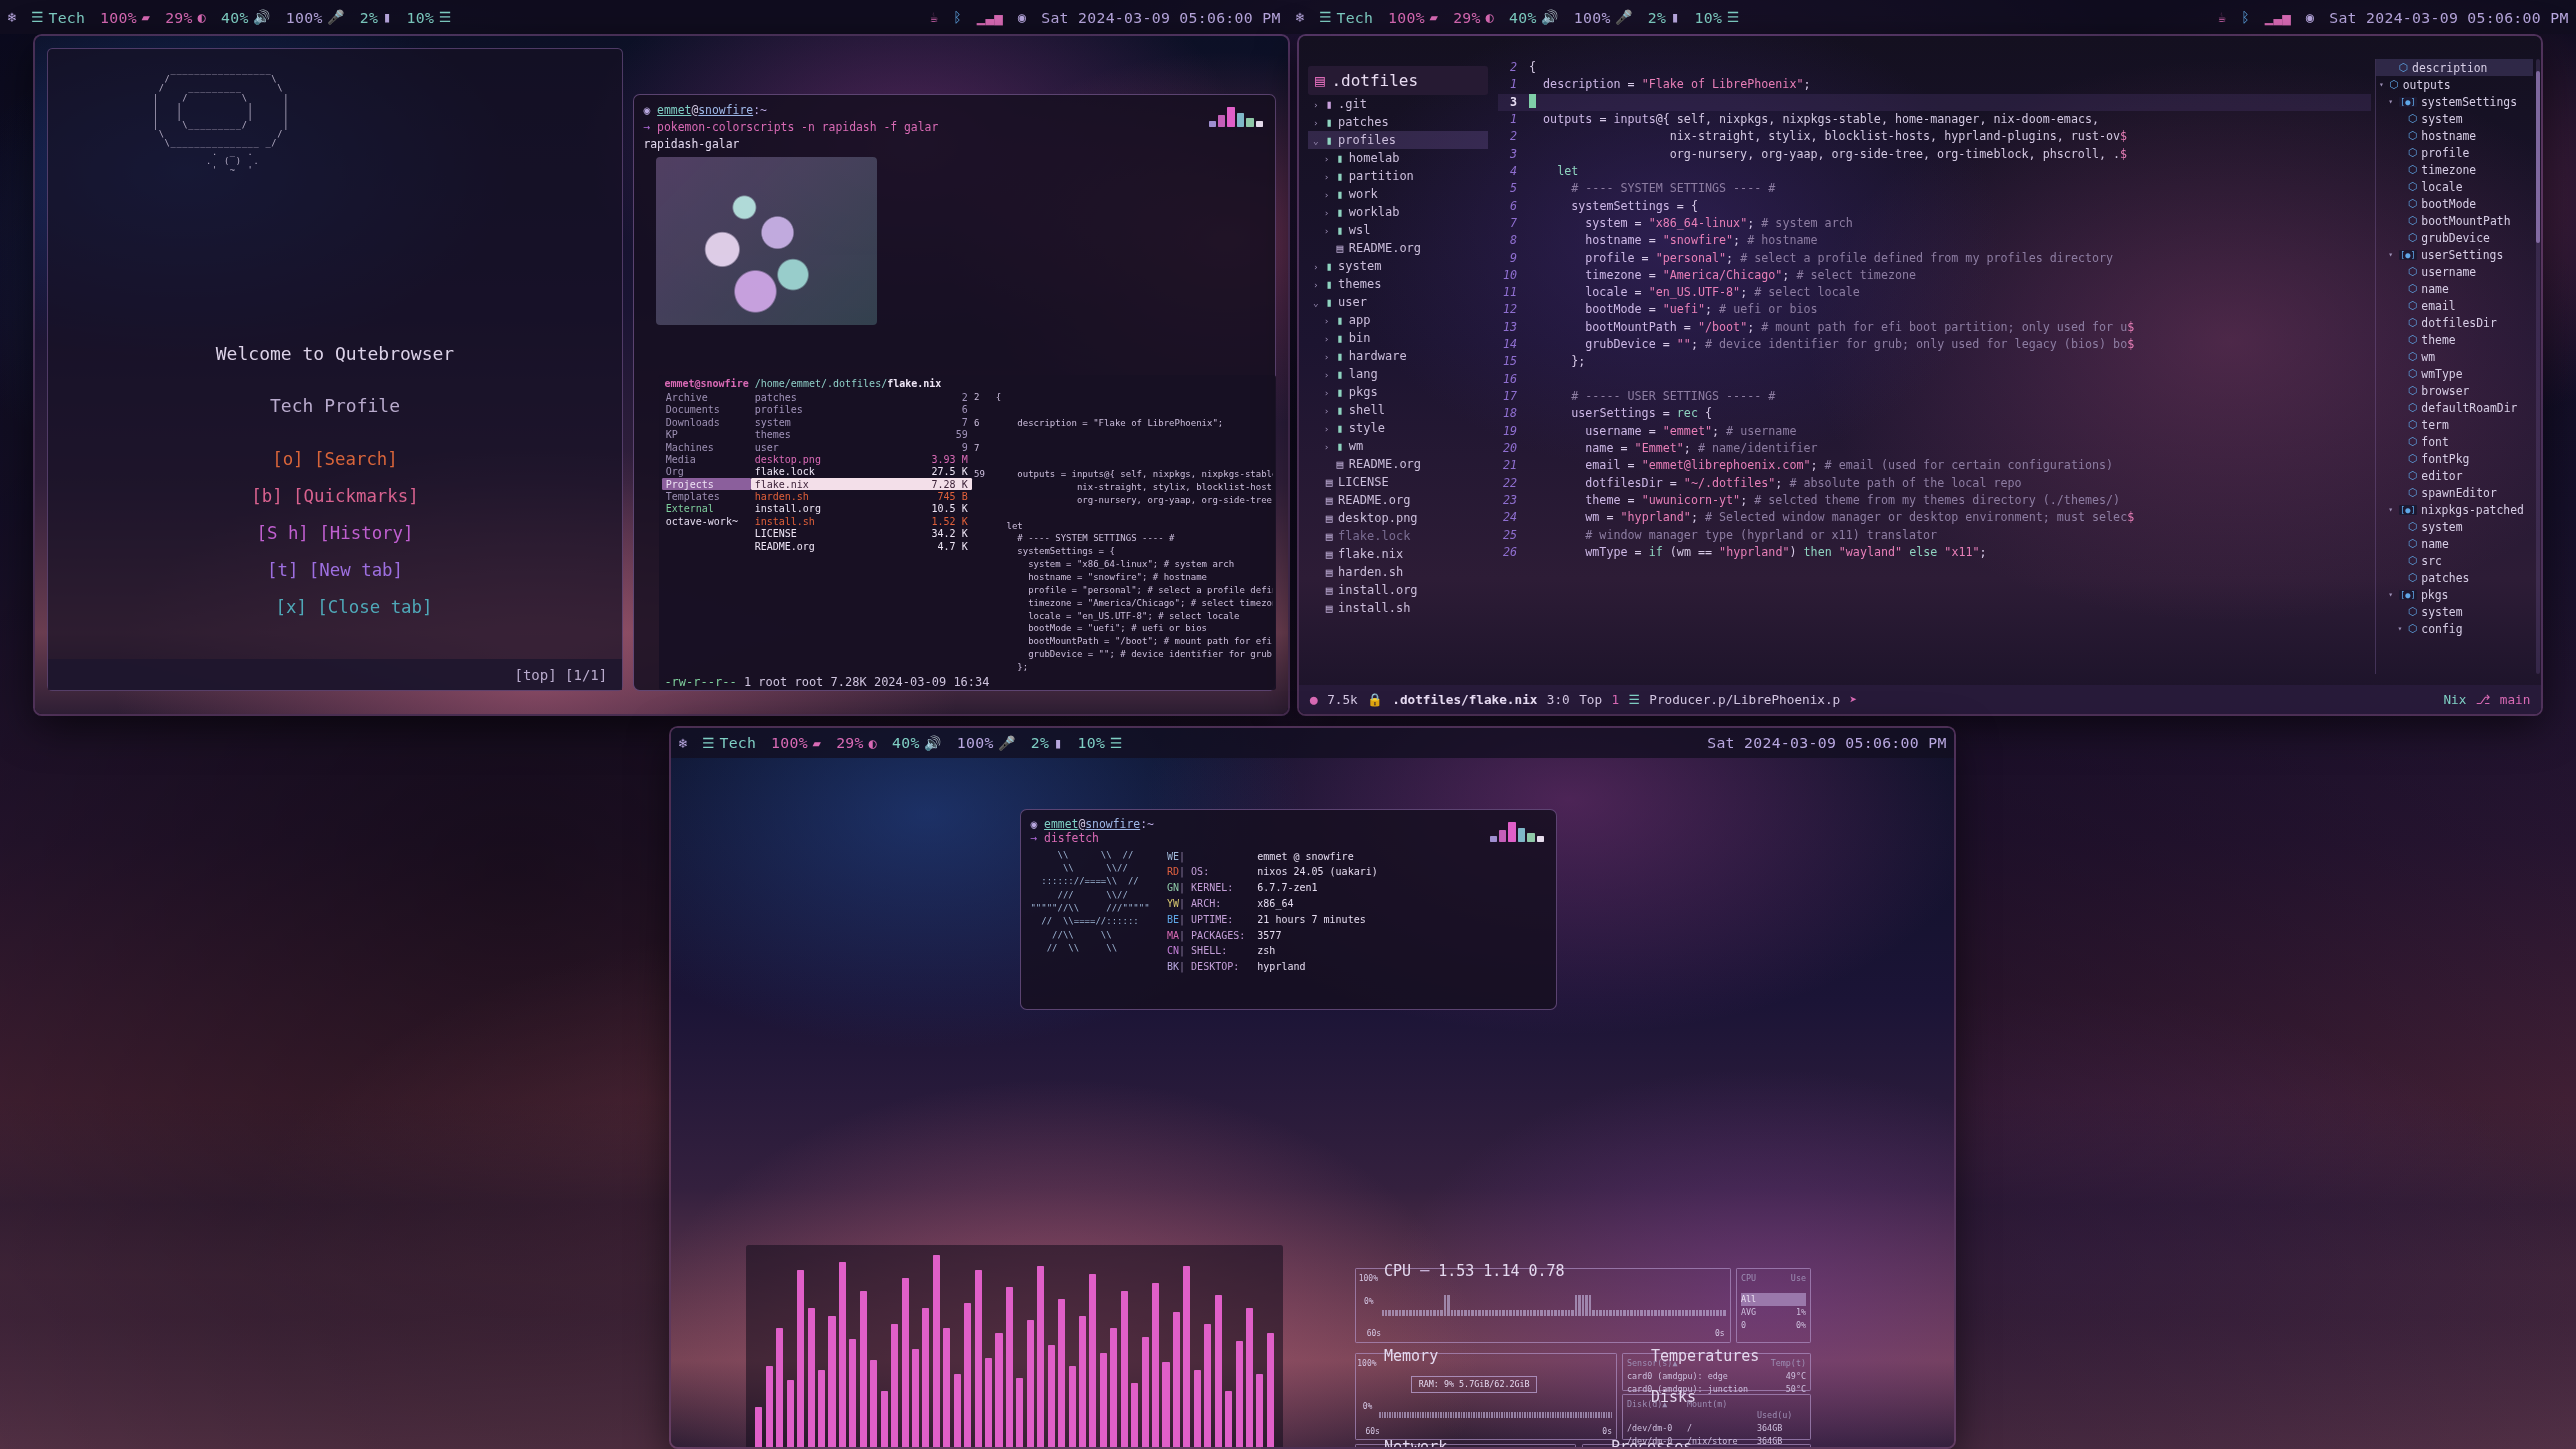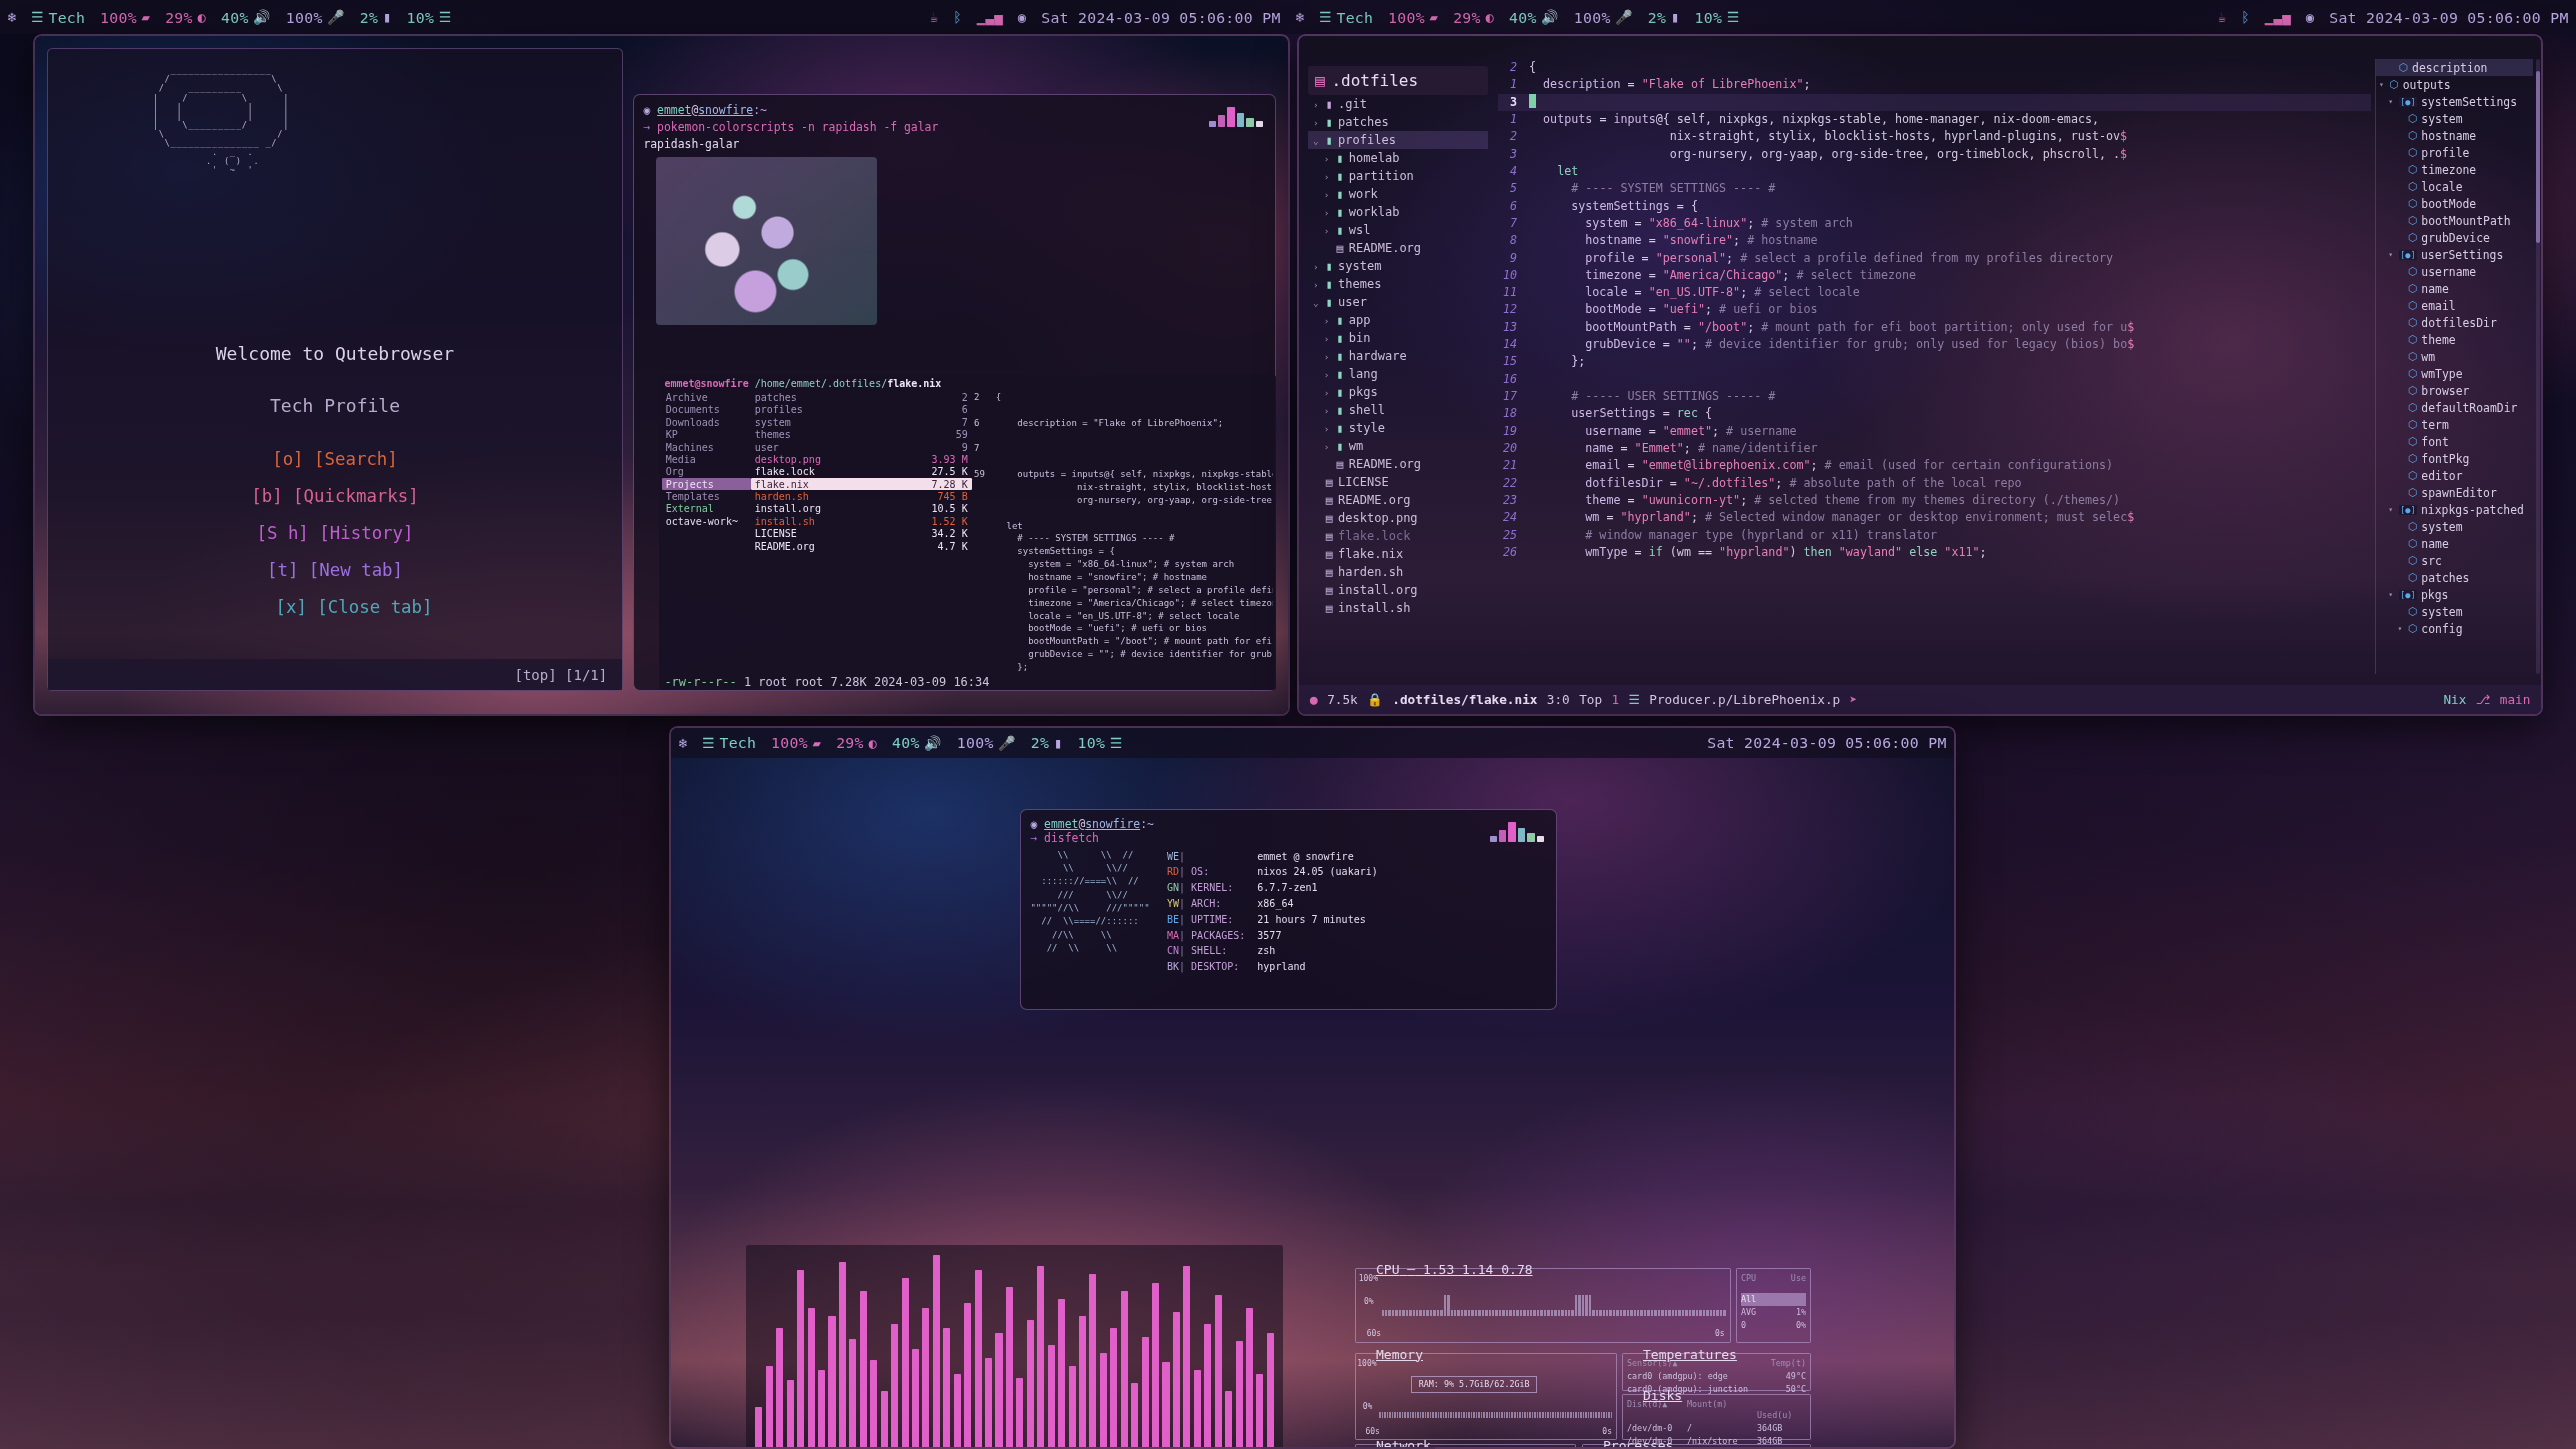--- a/index.html
+++ b/index.html
@@ -170,21 +170,21 @@
   .ffinfo .c{font-size:10px;}
   .ffk{color:#c49fd8;}
   .ffv{color:#e5dcf0;}
 
   .cava{position:absolute;left:75px;top:517px;width:537px;height:215px;
         background:rgba(18,12,28,.55);border-radius:2.7px;display:flex;align-items:flex-end;gap:3.4px;padding:0 9.4px 6.7px 9.4px;}
   .cava i{display:block;flex:1;background:#e05fc8;border-radius:0.7px;}
 
   .btop{position:absolute;left:684px;top:540px;width:496px;height:181px;font-size:8.7px;color:#cdbfdd;}
   .panel{position:absolute;border:1.1px solid rgba(180,150,205,.65);border-radius:1.3px;}
-  .panel .ttl{position:absolute;top:-7.4px;left:16px;background:transparent;padding:0 4px;color:#e4d9ef;font-size:13px;text-decoration:underline;}
+  .panel .ttl{position:absolute;top:-7.4px;left:24px;background:transparent;padding:0 4px;color:#e4d9ef;font-size:15px;}
   .meter{display:flex;gap:1px;align-items:flex-end;height:100%;}
   .meter i{flex:1;background:rgba(190,175,215,.65);}
   .tbl{font-size:8.4px;line-height:1.55;}
   .tbl .hdr{color:#9d8eb4;}
   .tbl .r{display:flex;}
   .sel2{background:#9a78ab;color:#f0e6f5;}
 
   .scrollbar{position:absolute;right:1.3px;top:23px;bottom:40px;width:4px;background:rgba(120,95,160,.25);border-radius:2px;}
   .scrollbar i{position:absolute;left:0;right:0;top:2%;height:28%;background:rgba(180,150,220,.6);border-radius:2px;}
 </style>

